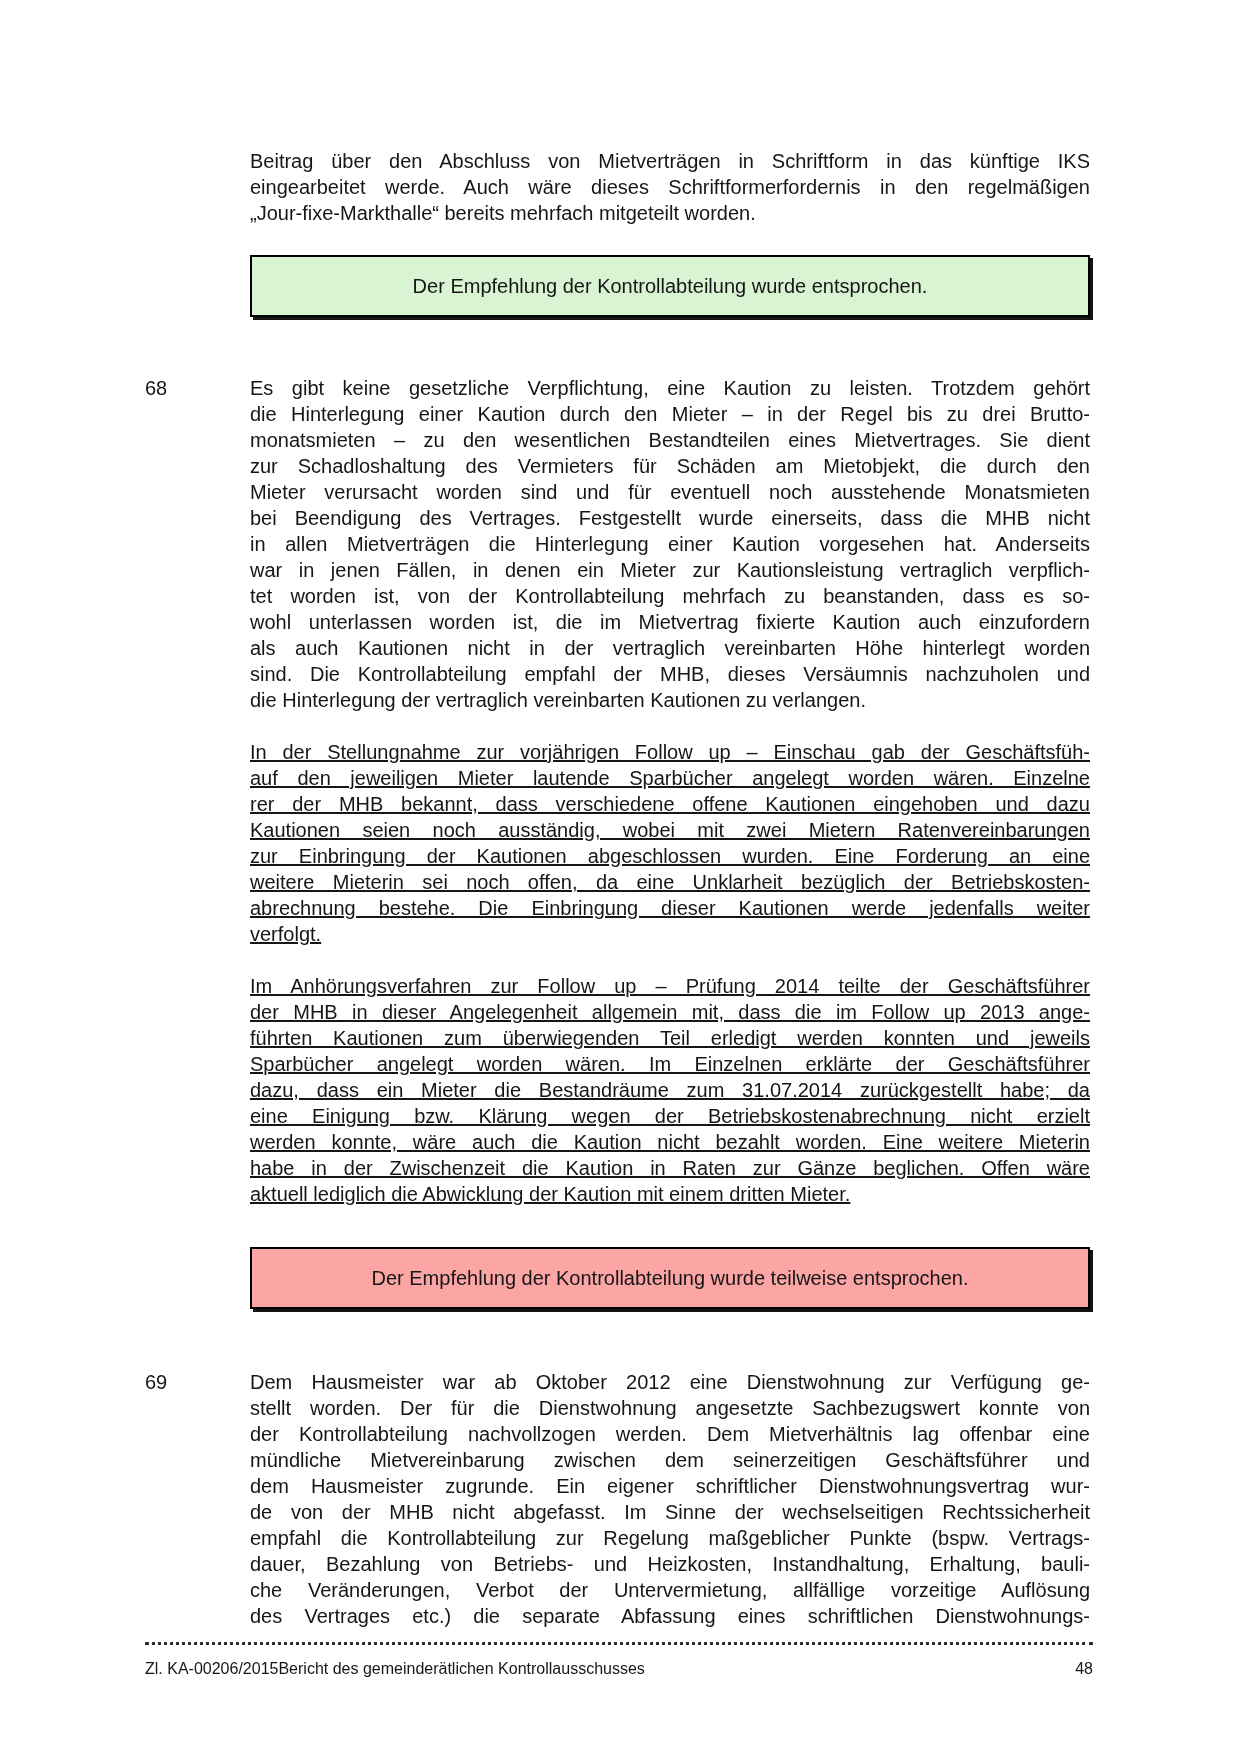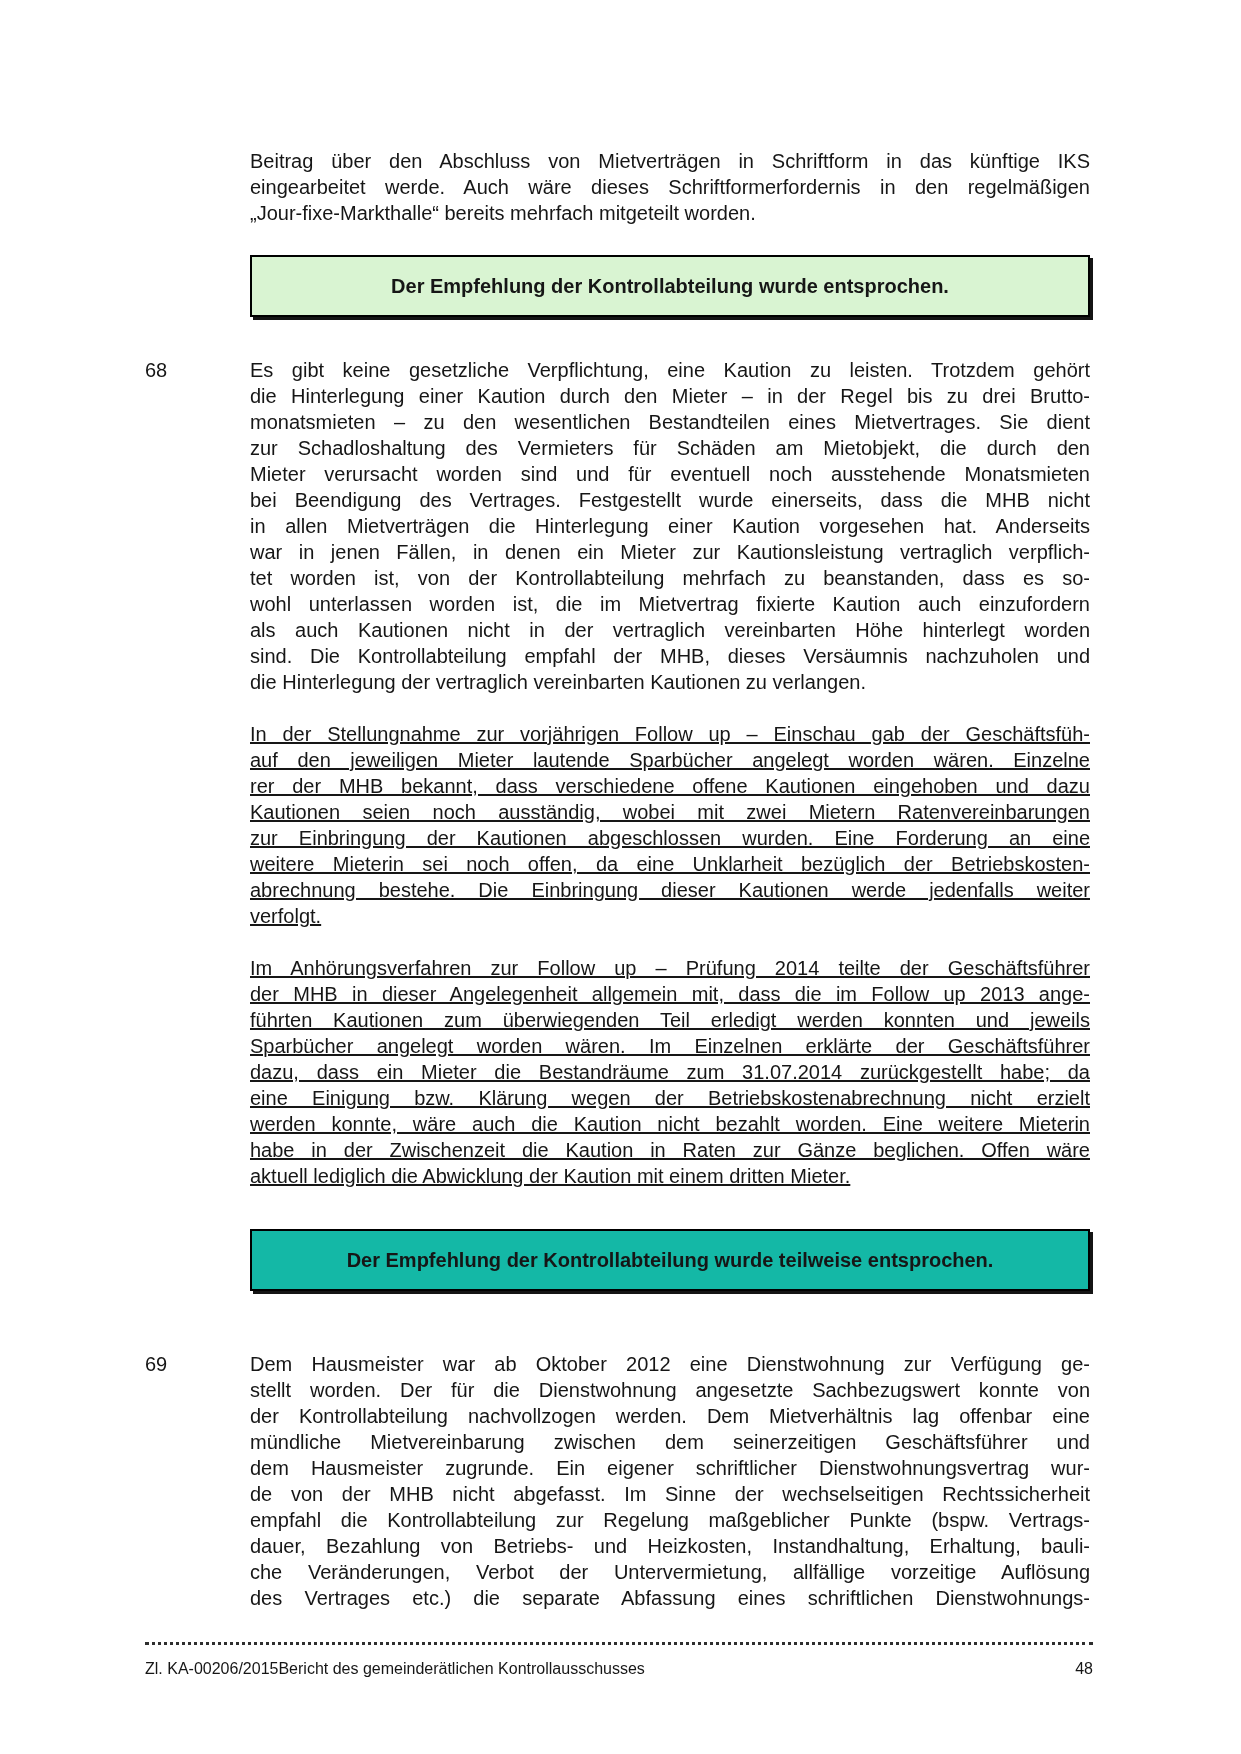--- a/index.html
+++ b/index.html
@@ -28,25 +28,25 @@
 
   .greenbox {
     margin-left: 250px;
     width: 840px;
     box-sizing: border-box;
     border: 2px solid #000000;
     box-shadow: 3px 3px 0 #141414;
     text-align: center;
     padding: 16px 10px;
   }
-  .greenbox .boxtext { display: inline-block; font-weight: bold; }
+  .greenbox .boxtext { display: inline-block; }
   .box-first { margin-top: 29px; }
   .box-second { margin-top: 42px; }
 
-  .item { position: relative; margin-top: 40px; }
+  .item { position: relative; margin-top: 58px; }
   .item .num { position: absolute; left: 145px; top: 0; }
   .item-69 { margin-top: 60px; }
   .para-gap { margin-top: 26px; text-decoration: underline; }
 
   footer {
     position: absolute;
     left: 145px;
     right: 148px;
     top: 1642px;
   }
@@ -113,21 +113,21 @@
         <div class="tline">führten Kautionen zum überwiegenden Teil erledigt werden konnten und jeweils</div>
         <div class="tline">Sparbücher angelegt worden wären. Im Einzelnen erklärte der Geschäftsführer</div>
         <div class="tline">dazu, dass ein Mieter die Bestandräume zum 31.07.2014 zurückgestellt habe; da</div>
         <div class="tline">eine Einigung bzw. Klärung wegen der Betriebskostenabrechnung nicht erzielt</div>
         <div class="tline">werden konnte, wäre auch die Kaution nicht bezahlt worden. Eine weitere Mieterin</div>
         <div class="tline">habe in der Zwischenzeit die Kaution in Raten zur Gänze beglichen. Offen wäre</div>
         <div class="tline">aktuell lediglich die Abwicklung der Kaution mit einem dritten Mieter.</div>
       </div>
   </section>
 
-  <div class="greenbox box-second" style="background: #14b8a6; margin-top: 40px;">
+  <div class="greenbox box-second" style="background: #fca5a5; margin-top: 40px;">
     <span class="boxtext">Der Empfehlung der Kontrollabteilung wurde teilweise entsprochen.</span>
   </div>
 
   <section class="item item-69">
     <span class="num">69</span>
     <div class="block justify-last">
         <div class="tline">Dem Hausmeister war ab Oktober 2012 eine Dienstwohnung zur Verfügung ge-</div>
         <div class="tline">stellt worden. Der für die Dienstwohnung angesetzte Sachbezugswert konnte von</div>
         <div class="tline">der Kontrollabteilung nachvollzogen werden. Dem Mietverhältnis lag offenbar eine</div>
         <div class="tline">mündliche Mietvereinbarung zwischen dem seinerzeitigen Geschäftsführer und</div>

